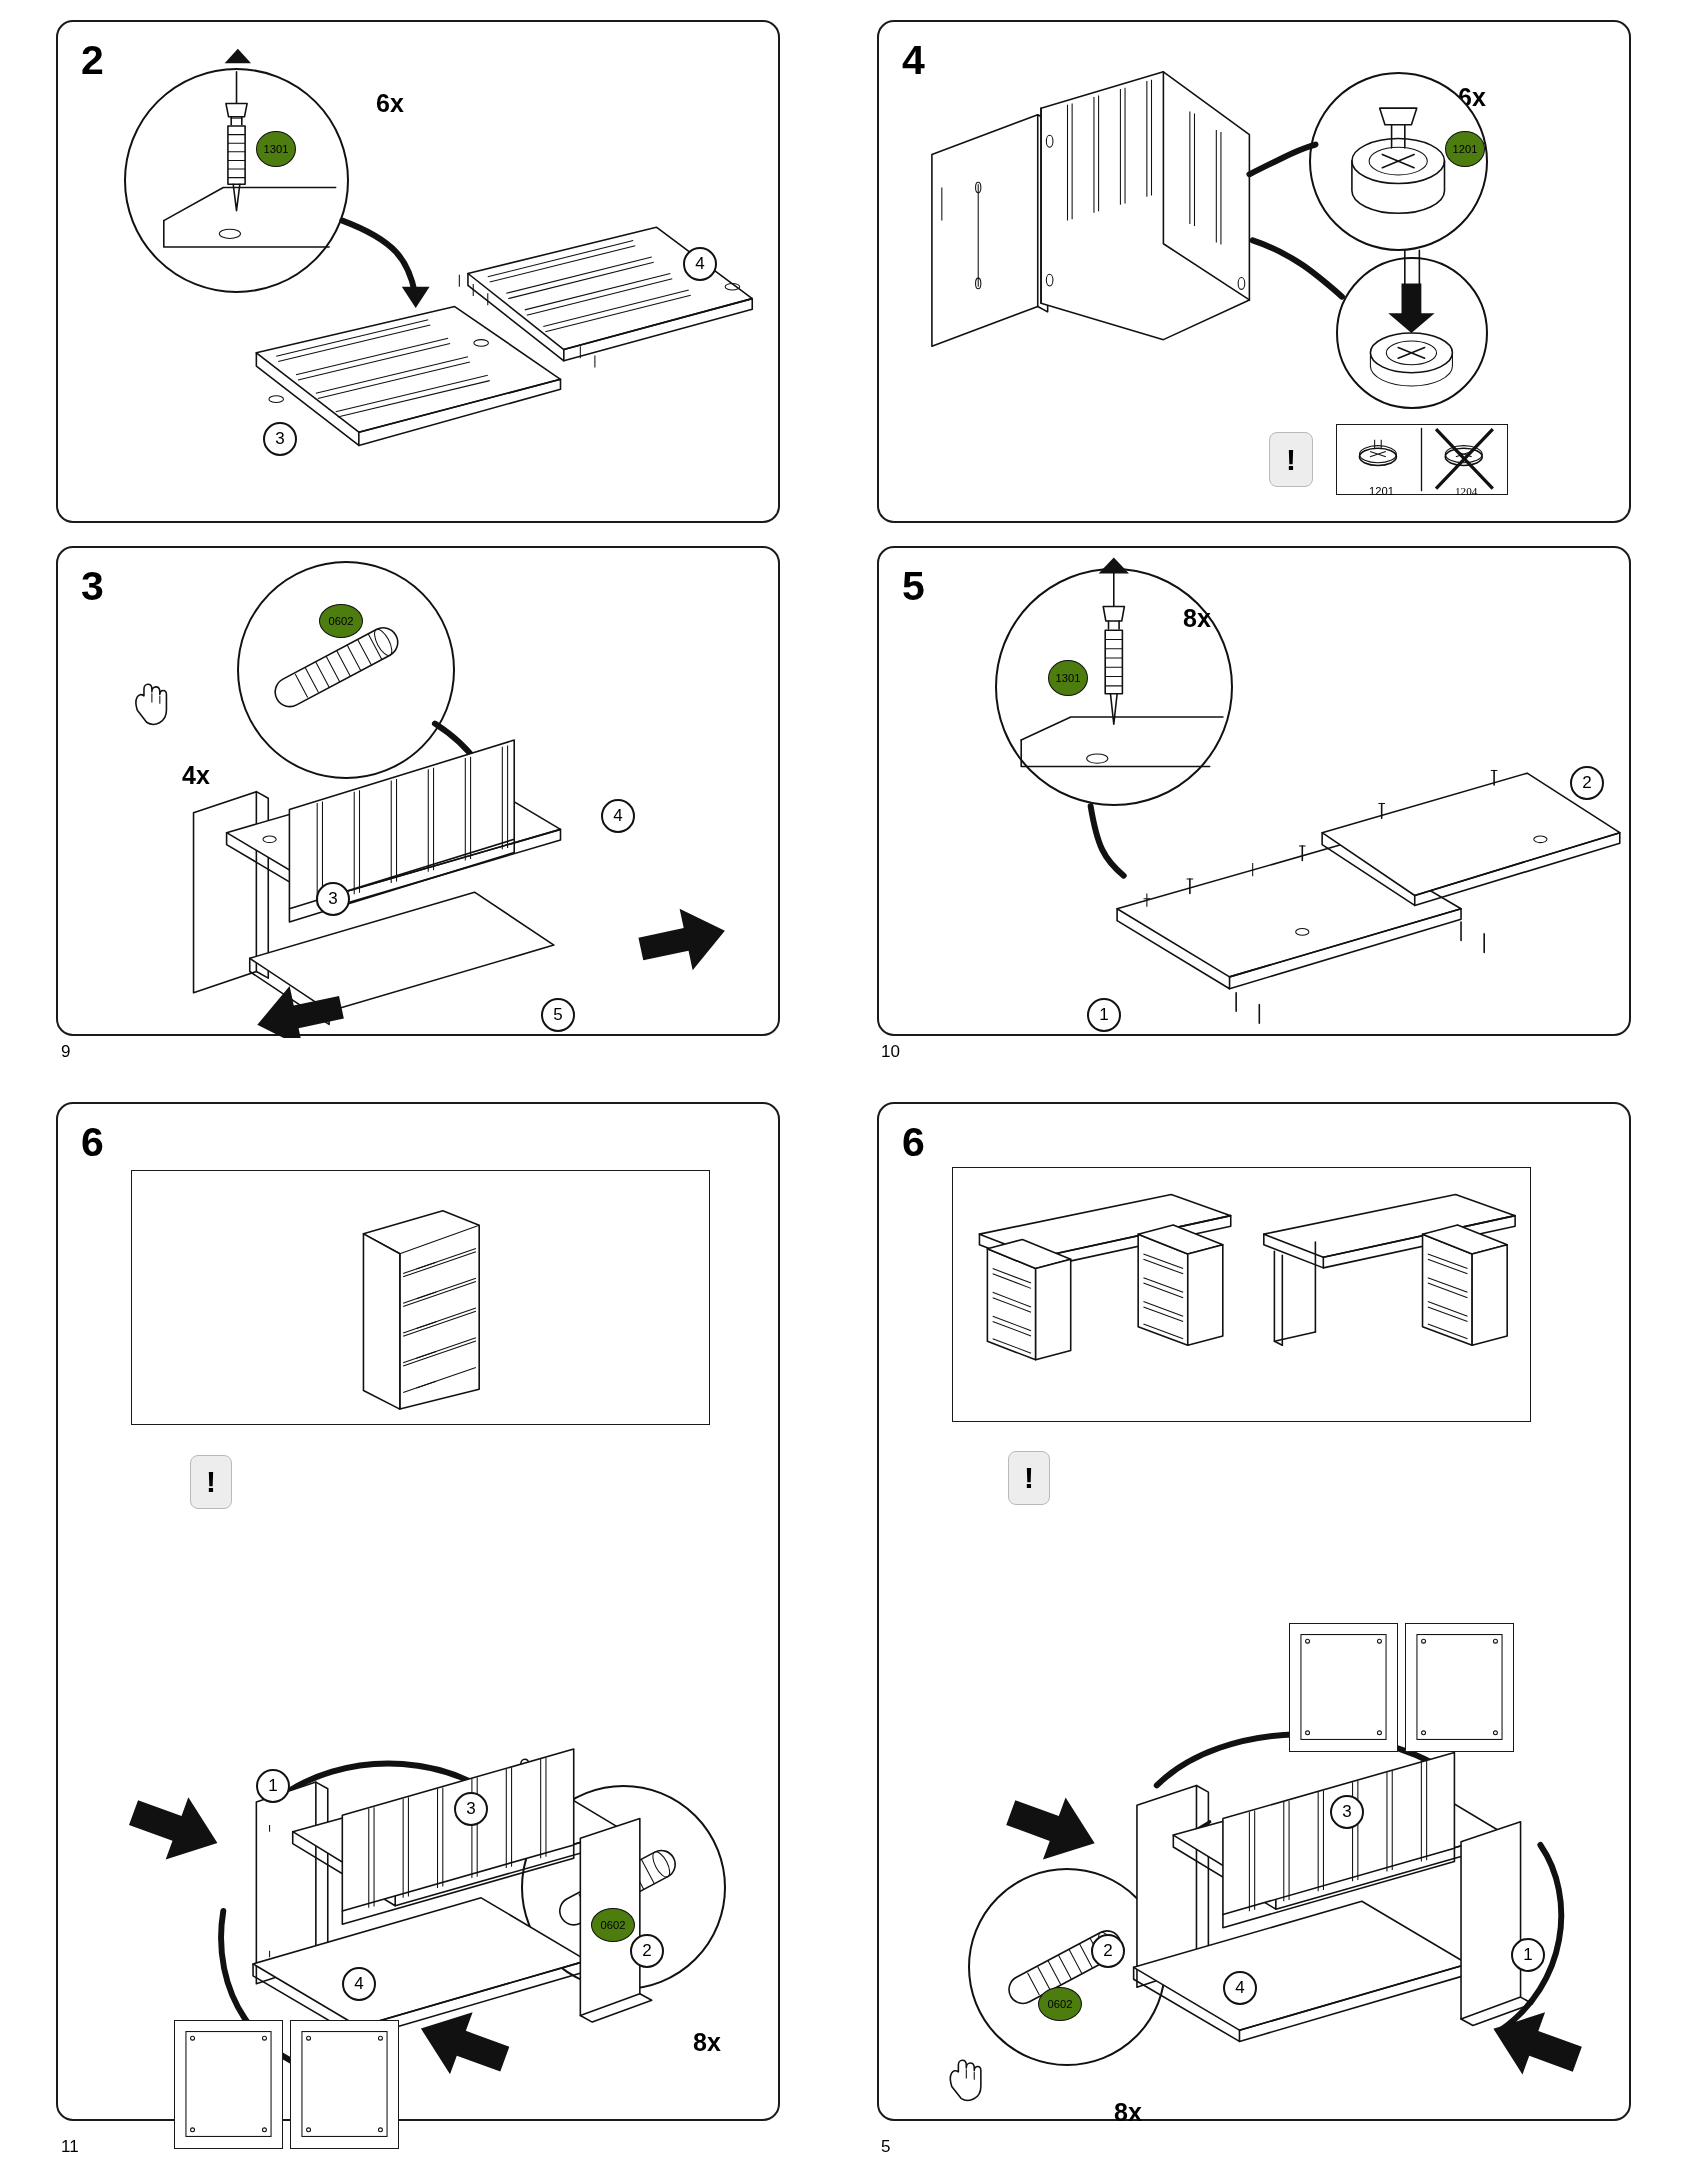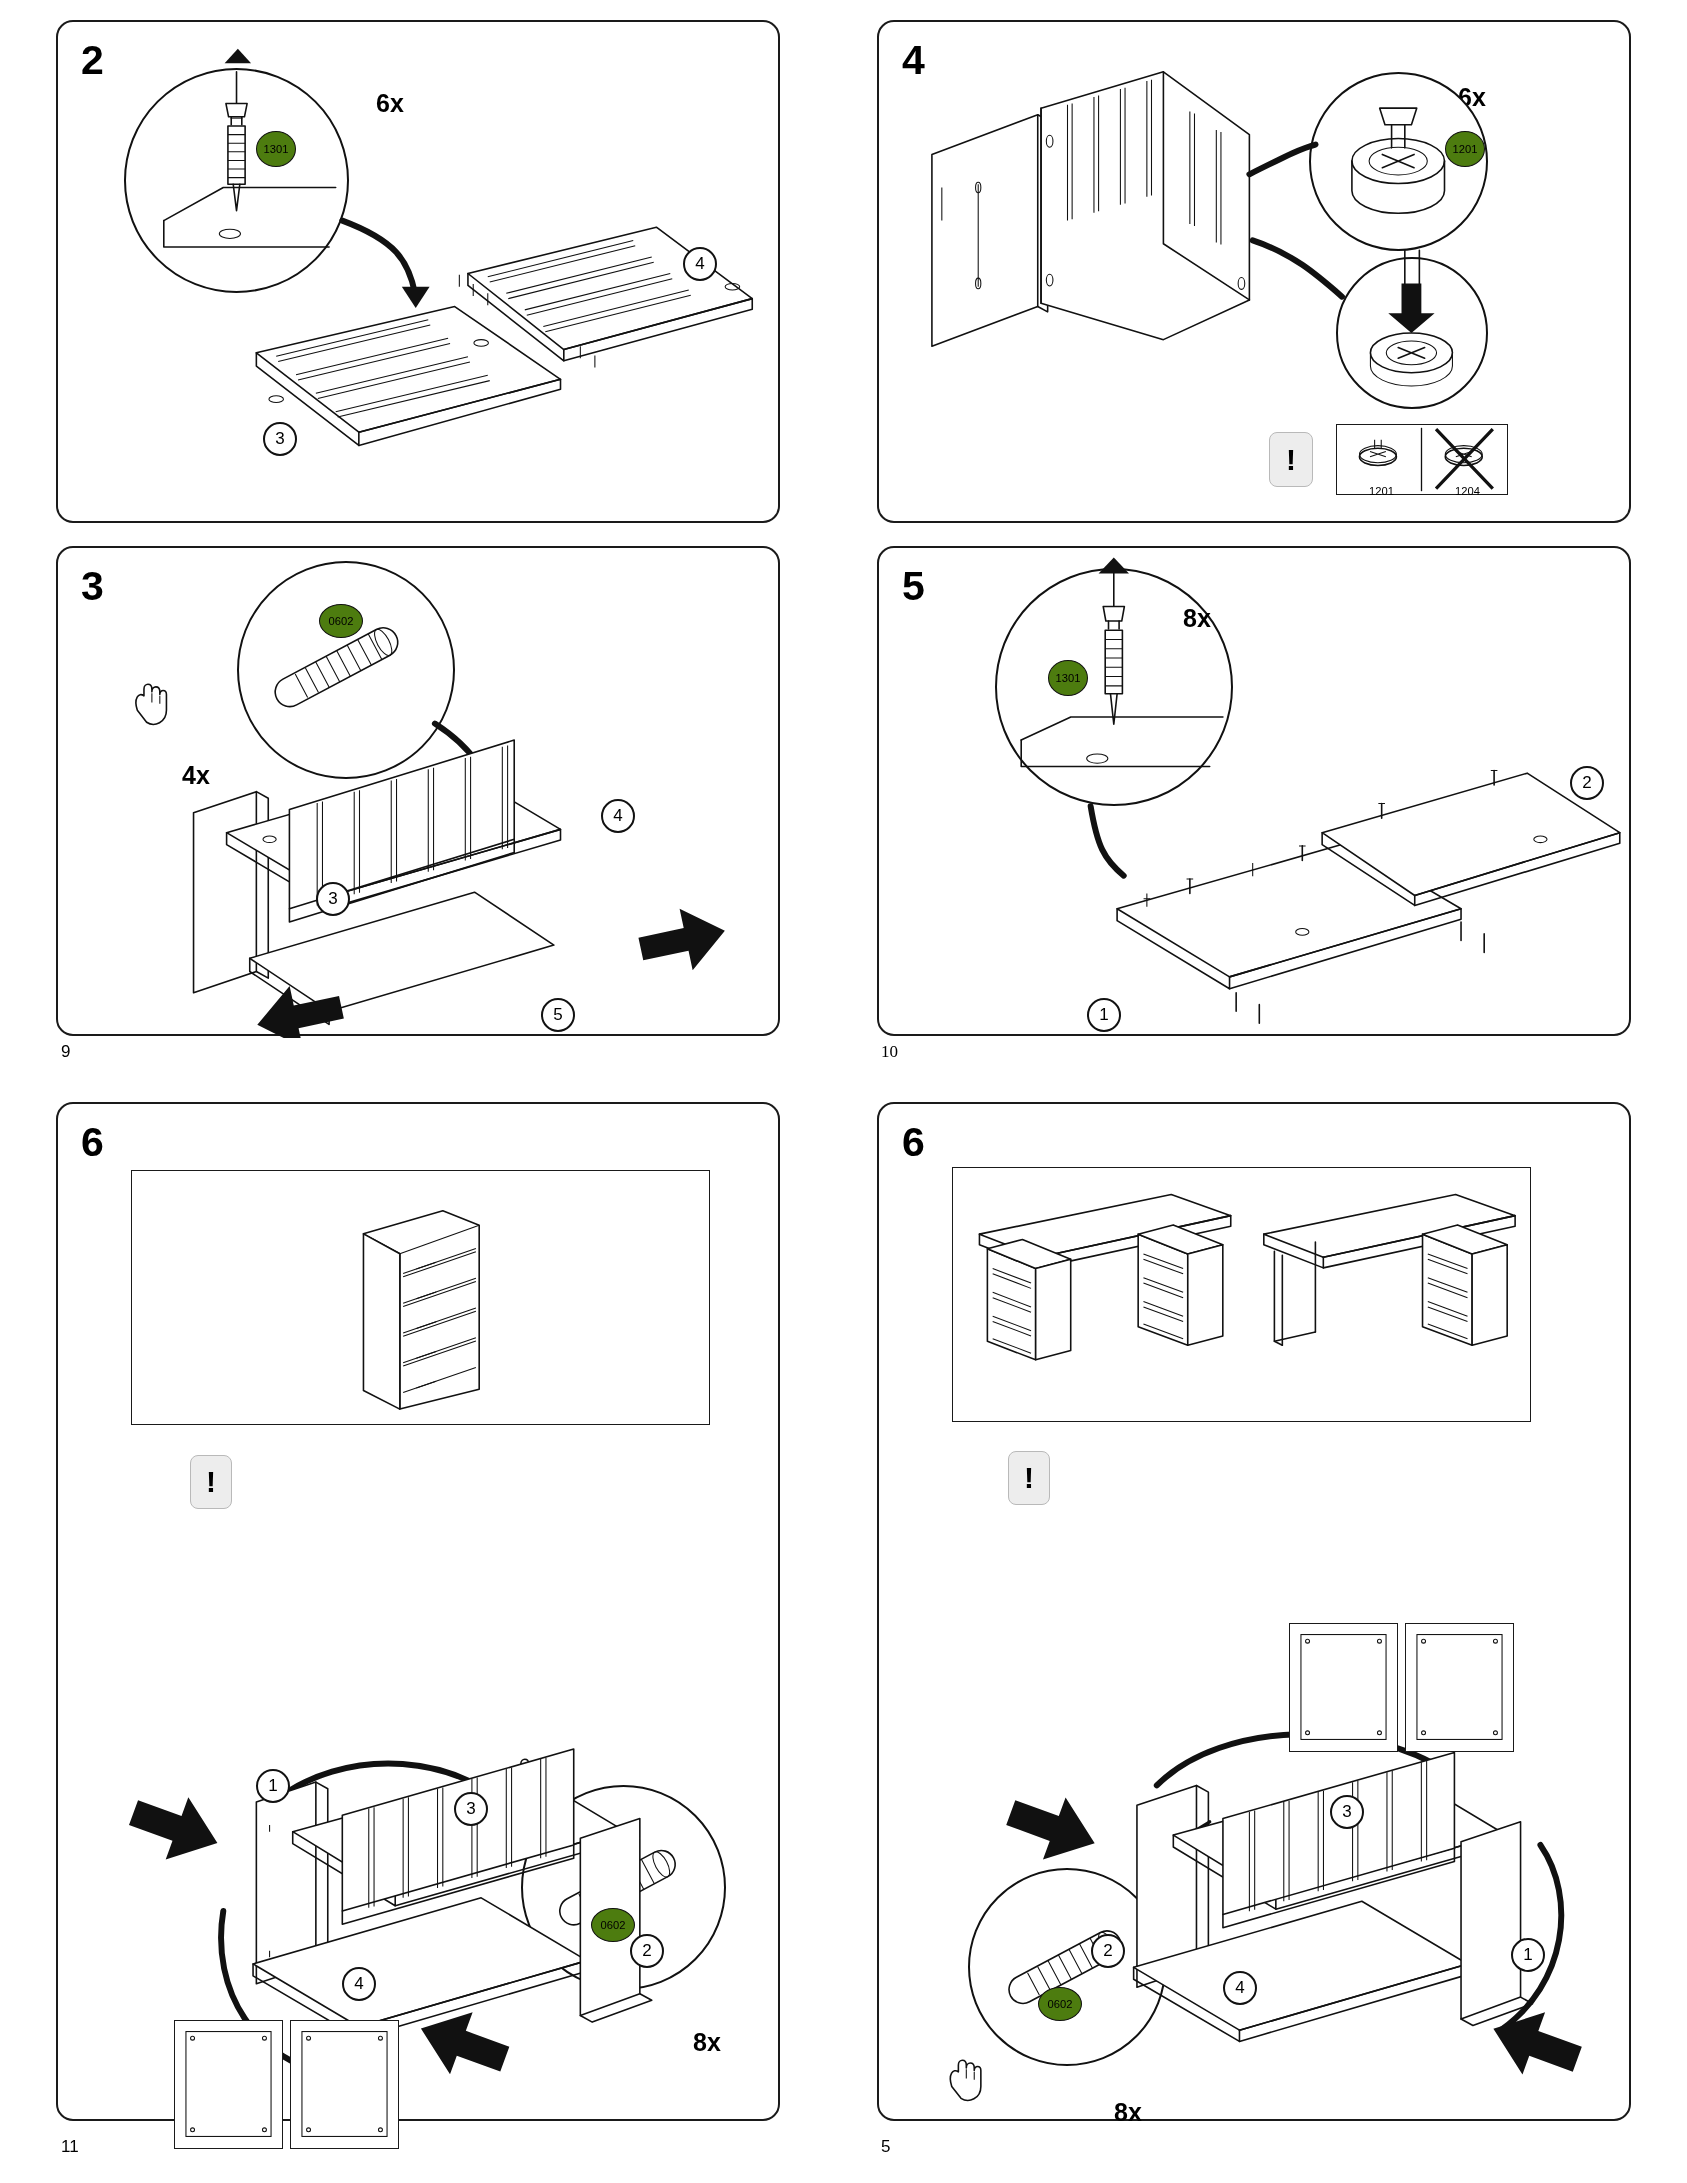--- a/index.html
+++ b/index.html
@@ -184,21 +184,21 @@
 
         <g transform="translate(192,42)">
           <ellipse class="ln-f" cx="0" cy="6" rx="28" ry="13"></ellipse>
           <ellipse class="ln-t" cx="0" cy="2" rx="28" ry="13" fill="#fff"></ellipse>
           <path class="ln-t" d="M-12 -2 L12 6 M-12 6 L12 -2"></path>
         </g>
         <path d="M150 6 L236 96 M236 6 L150 96" stroke="#111" stroke-width="5" fill="none"></path>
       </svg>
     </div>
     <div style="position:absolute;left:490px;top:463px;font-size:11.2px;">1201</div>
-    <div style="position:absolute;left:576px;top:463px;font-size:11.2px;">1204</div>
+    <div style="position:absolute;left:576px;top:463px;font-size:11.2px;font-family:Liberation Serif, serif;">1204</div>
   </div>
 
   <div class="panel" style="left:56px;top:546px;width:724px;height:490px;">
 
     <div class="panel-num" style="left:23px;top:14.6px;">3</div>
 
     <div class="mag" style="left:179px;top:13.2px;width:218px;height:218px;"></div>
 
     <div class="qty" style="left:124px;top:182px;">4x</div>
 
@@ -310,21 +310,21 @@
       <path class="ln" d="M540 672 L540 700 M575 690 L575 718"></path>
       <path class="ln" d="M880 565 L880 593 M915 583 L915 611"></path>
     </svg>
 
     <div class="partlbl" style="left:169px;top:112px;width:30px;height:30px;">1301</div>
 
     <div class="circnum" style="left:691px;top:218px;">2</div>
     <div class="circnum" style="left:208px;top:450px;">1</div>
   </div>
 
-  <div class="page-num" style="left:881px;top:1042px;font-family:Liberation Serif, serif;">10</div>
+  <div class="page-num" style="left:881px;top:1042px;">10</div>
 
   <div class="panel" style="left:56px;top:1102px;width:724px;height:1019px;">
 
     <div class="panel-num" style="left:23px;top:14.6px;">6</div>
 
     <div class="framebox" style="left:73px;top:66px;width:579px;height:255px;">
       <svg width="576" height="252" viewBox="0 0 871 381">
 
         <g transform="translate(350,60)">
           <path class="ln-f" d="M0 35 L120 0 L175 22 L175 270 L55 300 L55 65 Z"></path>

